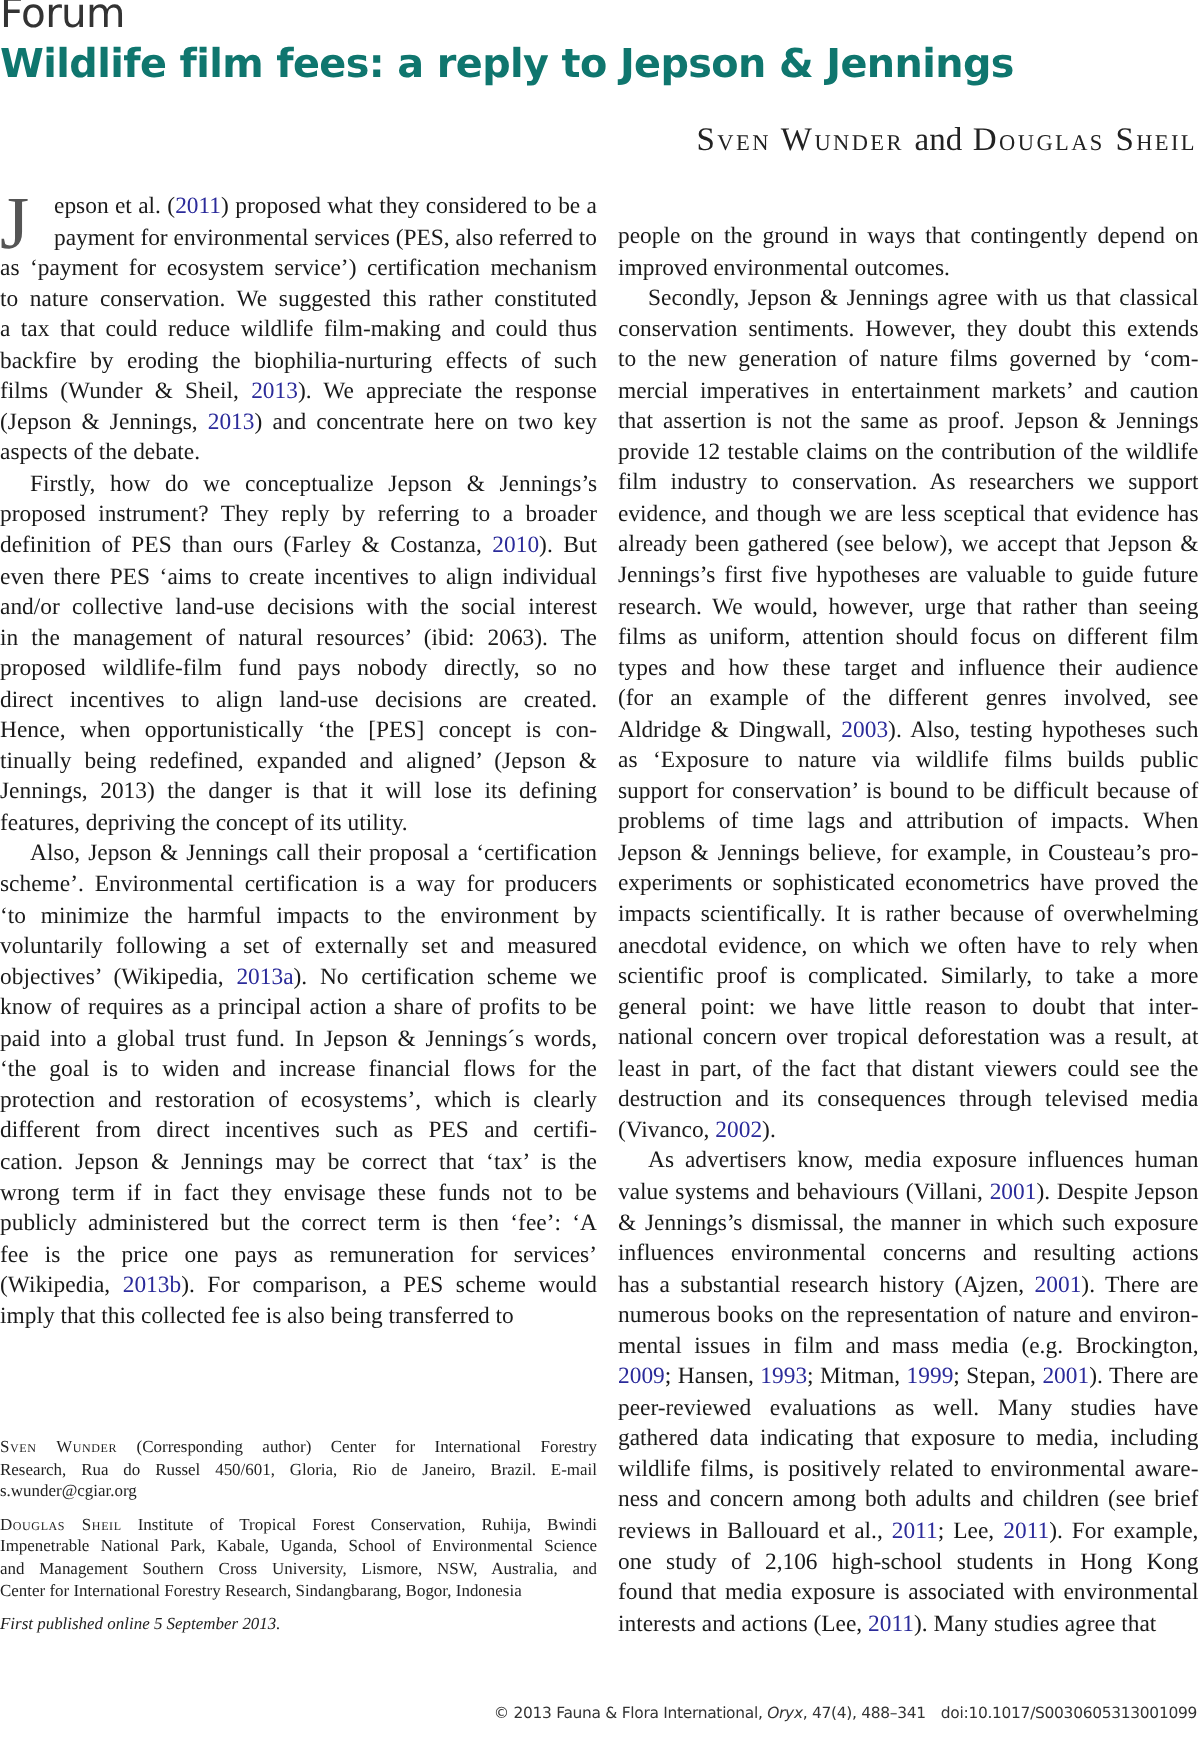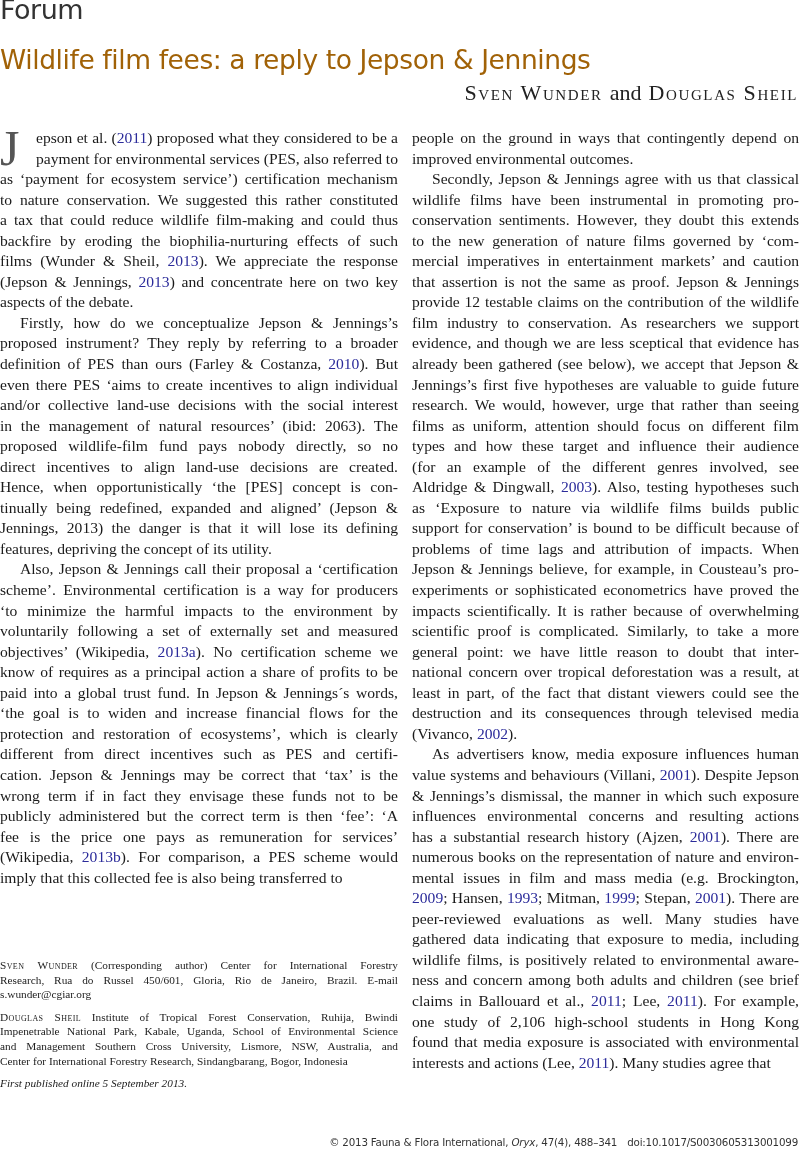--- a/index.html
+++ b/index.html
@@ -1,23 +1,23 @@
 <!DOCTYPE html>
 <html><head>
 <meta charset="utf-8">
 <style>
   html, body { margin: 0; padding: 0; background: #ffffff; }
   body { width: 800px; height: 1159px; position: relative; overflow: hidden; color: #1a1a1a; }
   .section-label { position: absolute; left: 0px; top: -6px; font-family: "DejaVu Sans", sans-serif; font-size: 27px; color: #333; letter-spacing: -0.5px; }
-  .title { position: absolute; left: 0px; top: 44px; font-family: "DejaVu Sans", sans-serif; font-weight: normal; font-size: 26.5px; color: #a16207; letter-spacing: -0.4px; white-space: nowrap; }
+  .title { position: absolute; left: 0px; top: 27px; font-family: "DejaVu Sans", sans-serif; font-weight: bold; font-size: 26.5px; color: #0f766e; letter-spacing: -0.4px; white-space: nowrap; }
   .authors { position: absolute; right: 2px; top: 80px; font-family: "Liberation Serif", serif; font-size: 22px; color: #222; font-variant: small-caps; letter-spacing: 1.6px; white-space: nowrap; }
   .authors .and { font-variant: normal; letter-spacing: 0; }
   .col { position: absolute; top: 128px; width: 400px; font-family: "Liberation Serif", serif; font-size: 15.6px; line-height: 20.55px; }
   .col-left { left: 0px; width: 398px; }
-  .col-right { left: 412px; width: 387px; }
+  .col-right { left: 412px; width: 387px; margin-top: 20px; }
   .ln { display: block; height: 20.55px; white-space: nowrap; text-align: justify; text-align-last: justify; overflow: hidden; }
   .ln.last { text-align-last: left; }
   .ln.ind { padding-left: 20px; }
   .cite { color: #2b2b9a; }
   .dropcap { position: absolute; left: 0; top: -4px; font-family: "Liberation Serif", serif; font-size: 50px; line-height: 48px; color: #555; }
   .ln.dc { padding-left: 36px; }
   .footnotes { position: absolute; left: 0; top: 958px; width: 398px; font-family: "Liberation Serif", serif; font-size: 11.3px; line-height: 14.6px; color: #222; }
   .fn { margin-bottom: 8px; }
   .fn .ln { height: 14.6px; }
   .sc { font-variant: small-caps; letter-spacing: 0.4px; }
@@ -74,60 +74,60 @@
     <span class="ln"><span>wrong term if in fact they envisage these funds not to be</span></span>
     <span class="ln"><span>publicly administered but the correct term is then ‘fee’: ‘A</span></span>
     <span class="ln"><span>fee is the price one pays as remuneration for services’</span></span>
     <span class="ln"><span>(Wikipedia, </span><span class="cite">2013b</span><span>). For comparison, a PES scheme would</span></span>
     <span class="ln last"><span>imply that this collected fee is also being transferred to</span></span>
   </div>
 <div class="col col-right" id="col-right">
     <span class="ln"><span>people on the ground in ways that contingently depend on</span></span>
     <span class="ln last"><span>improved environmental outcomes.</span></span>
     <span class="ln ind"><span>Secondly, Jepson &amp; Jennings agree with us that classical</span></span>
-    <span class="ln"><span>wildlife films have been instrumental in promoting pro-</span></span>
     <span class="ln"><span>conservation sentiments. However, they doubt this extends</span></span>
     <span class="ln"><span>to the new generation of nature films governed by ‘com-</span></span>
     <span class="ln"><span>mercial imperatives in entertainment markets’ and caution</span></span>
     <span class="ln"><span>that assertion is not the same as proof. Jepson &amp; Jennings</span></span>
     <span class="ln"><span>provide 12 testable claims on the contribution of the wildlife</span></span>
     <span class="ln"><span>film industry to conservation. As researchers we support</span></span>
     <span class="ln"><span>evidence, and though we are less sceptical that evidence has</span></span>
     <span class="ln"><span>already been gathered (see below), we accept that Jepson &amp;</span></span>
     <span class="ln"><span>Jennings’s first five hypotheses are valuable to guide future</span></span>
     <span class="ln"><span>research. We would, however, urge that rather than seeing</span></span>
     <span class="ln"><span>films as uniform, attention should focus on different film</span></span>
     <span class="ln"><span>types and how these target and influence their audience</span></span>
     <span class="ln"><span>(for an example of the different genres involved, see</span></span>
     <span class="ln"><span>Aldridge &amp; Dingwall, </span><span class="cite">2003</span><span>). Also, testing hypotheses such</span></span>
     <span class="ln"><span>as ‘Exposure to nature via wildlife films builds public</span></span>
     <span class="ln"><span>support for conservation’ is bound to be difficult because of</span></span>
     <span class="ln"><span>problems of time lags and attribution of impacts. When</span></span>
     <span class="ln"><span>Jepson &amp; Jennings believe, for example, in Cousteau’s pro-</span></span>
     <span class="ln"><span>experiments or sophisticated econometrics have proved the</span></span>
     <span class="ln"><span>impacts scientifically. It is rather because of overwhelming</span></span>
+    <span class="ln"><span>anecdotal evidence, on which we often have to rely when</span></span>
     <span class="ln"><span>scientific proof is complicated. Similarly, to take a more</span></span>
     <span class="ln"><span>general point: we have little reason to doubt that inter-</span></span>
     <span class="ln"><span>national concern over tropical deforestation was a result, at</span></span>
     <span class="ln"><span>least in part, of the fact that distant viewers could see the</span></span>
     <span class="ln"><span>destruction and its consequences through televised media</span></span>
     <span class="ln last"><span>(Vivanco, </span><span class="cite">2002</span><span>).</span></span>
     <span class="ln ind"><span>As advertisers know, media exposure influences human</span></span>
     <span class="ln"><span>value systems and behaviours (Villani, </span><span class="cite">2001</span><span>). Despite Jepson</span></span>
     <span class="ln"><span>&amp; Jennings’s dismissal, the manner in which such exposure</span></span>
     <span class="ln"><span>influences environmental concerns and resulting actions</span></span>
     <span class="ln"><span>has a substantial research history (Ajzen, </span><span class="cite">2001</span><span>). There are</span></span>
     <span class="ln"><span>numerous books on the representation of nature and environ-</span></span>
     <span class="ln"><span>mental issues in film and mass media (e.g. Brockington,</span></span>
     <span class="ln"><span class="cite">2009</span><span>; Hansen, </span><span class="cite">1993</span><span>; Mitman, </span><span class="cite">1999</span><span>; Stepan, </span><span class="cite">2001</span><span>). There are</span></span>
     <span class="ln"><span>peer-reviewed evaluations as well. Many studies have</span></span>
     <span class="ln"><span>gathered data indicating that exposure to media, including</span></span>
     <span class="ln"><span>wildlife films, is positively related to environmental aware-</span></span>
     <span class="ln"><span>ness and concern among both adults and children (see brief</span></span>
-    <span class="ln"><span>claims in Ballouard et al., </span><span class="cite">2011</span><span>; Lee, </span><span class="cite">2011</span><span>). For example,</span></span>
+    <span class="ln"><span>reviews in Ballouard et al., </span><span class="cite">2011</span><span>; Lee, </span><span class="cite">2011</span><span>). For example,</span></span>
     <span class="ln"><span>one study of 2,106 high-school students in Hong Kong</span></span>
     <span class="ln"><span>found that media exposure is associated with environmental</span></span>
     <span class="ln last"><span>interests and actions (Lee, </span><span class="cite">2011</span><span>). Many studies agree that</span></span>
   </div>
 
 <div class="footnotes">
   <div class="fn" id="fn1">
       <span class="ln"><span class="sc">Sven Wunder</span><span> (Corresponding author) Center for International Forestry</span></span>
       <span class="ln"><span>Research, Rua do Russel 450/601, Gloria, Rio de Janeiro, Brazil. E-mail</span></span>
       <span class="ln last"><span>s.wunder@cgiar.org</span></span>

